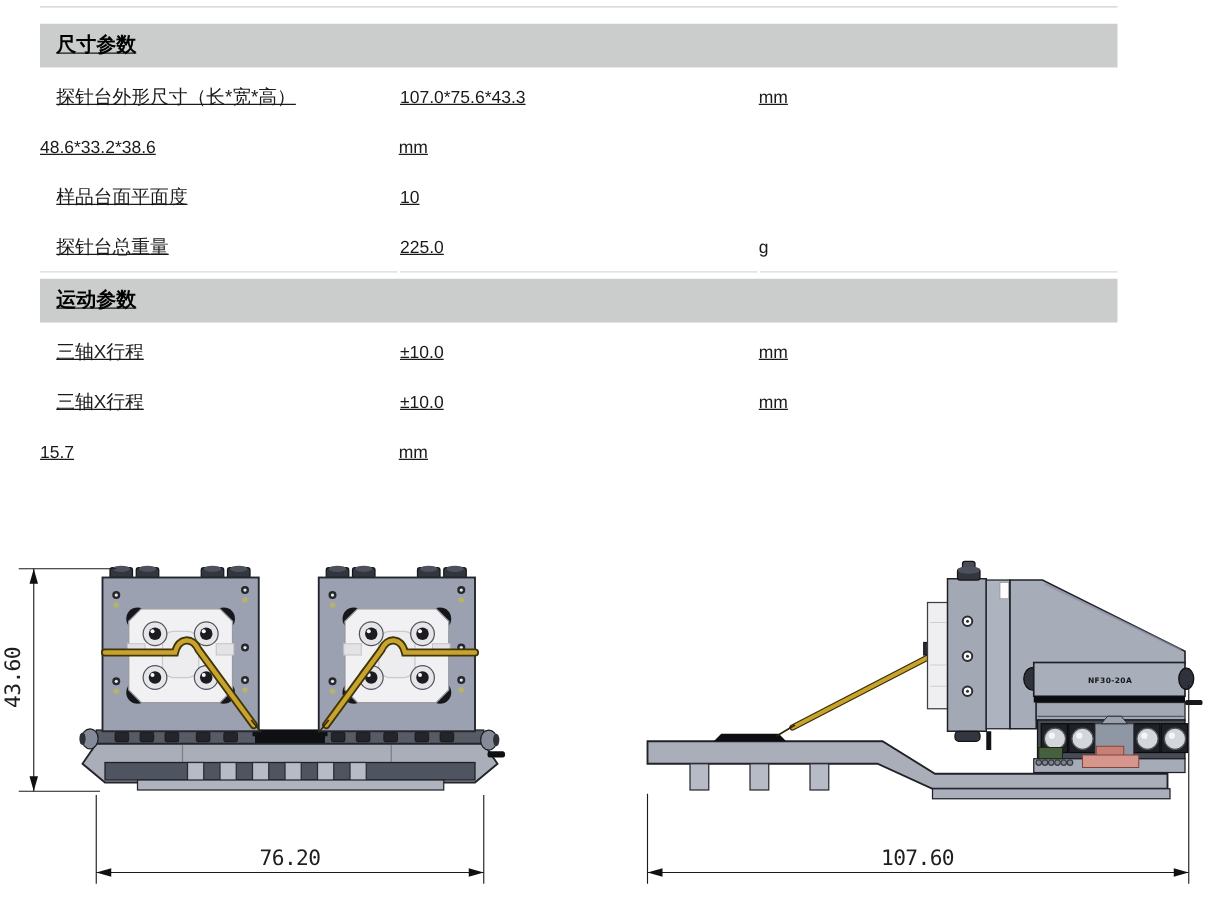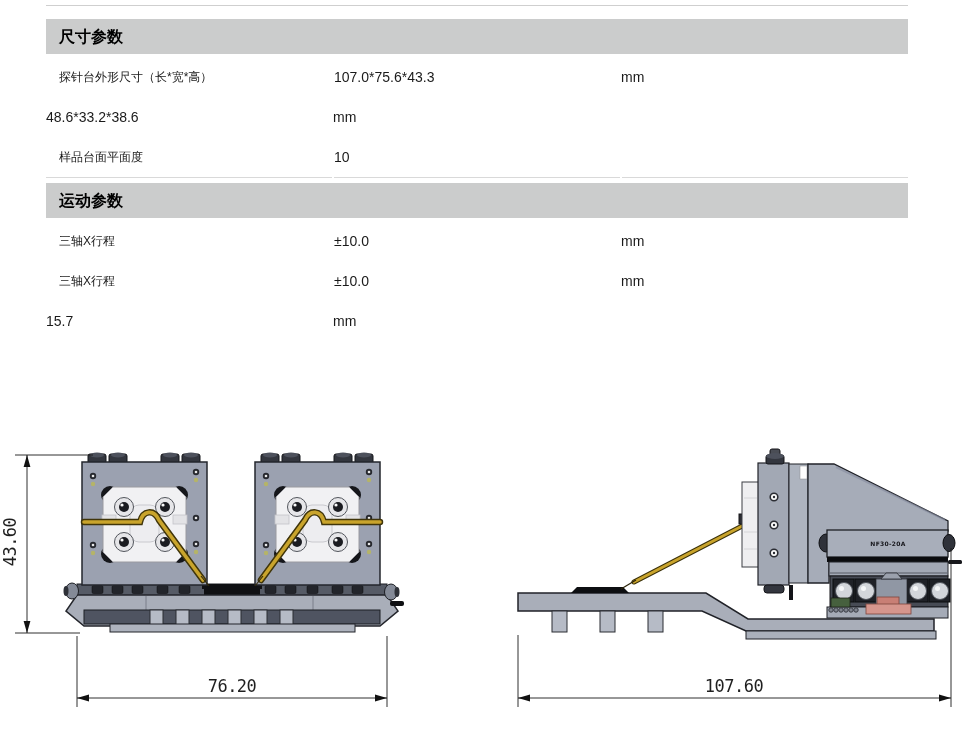--- a/index.html
+++ b/index.html
@@ -1,29 +1,29 @@
 <!DOCTYPE html>
 <html><head>
 <meta charset="utf-8">
 <style>
   * { margin:0; padding:0; box-sizing:border-box; }
   html,body { background:#ffffff; }
   .page {
     position:relative; width:971px; height:729px; background:#fff;
     font-family:"Liberation Sans", sans-serif; color:#1a1a1a; overflow:hidden;
   }
-  .spec-table { position:absolute; left:46px; top:5px; width:862px; }
+  .spec-table { position:absolute; left:32px; top:5px; width:862px;text-decoration:underline; }
   .hairline { height:1px; background:#cfcfcf; margin-bottom:13px; }
   .section-bar {
     height:35px; line-height:35px; background:#cbcccc;
     font-size:16px; font-weight:bold; color:#000; padding-left:13px;
   }
   .rows { margin-top:3px; }
   .row { display:flex; height:40px; align-items:center; }
-  .c1 { width:288px; padding-left:13px; font-size:12px; }
+  .c1 { width:288px; padding-left:13px; font-size:15px; }
   .c2 { width:287px; text-align:left; font-size:14px; }
   .c3 { width:287px; font-size:14px; }
   .divider { display:flex; gap:2px; height:1px; margin-bottom:5px; }
   .divider span { flex:1; height:1px; background:#d9d9d9; }
   .drawings { position:absolute; left:0; top:430px; }
   .dim-text {
     font-family:"DejaVu Sans Mono", monospace; font-size:17px; fill:#1f1f1f;
     letter-spacing:-0.5px;
   }
   .dim-line { stroke:#1a1a1a; stroke-width:0.9; fill:none; }
@@ -49,20 +49,25 @@
         <div class="c3">mm</div>
       </div>
       <div class="row">
         <div class="c2">48.6*33.2*38.6</div>
         <div class="c3">mm</div>
       </div>
       <div class="row">
         <div class="c1">样品台面平面度</div>
         <div class="c2">10</div>
       </div>
+      <div class="row">
+        <div class="c1">探针台总重量</div>
+        <div class="c2">225.0</div>
+        <div class="c3">g</div>
+      </div>
     </div>
 
     <div class="divider">
         <span></span>
         <span></span>
         <span></span>
       </div>
 
     <div class="section-bar">运动参数</div>
     <div class="rows">

